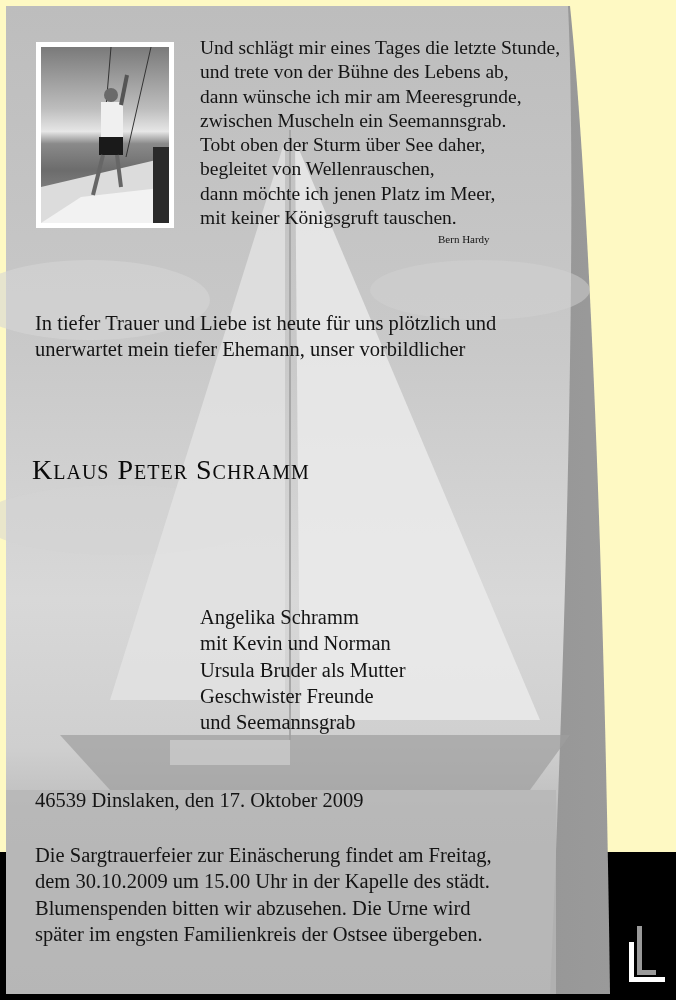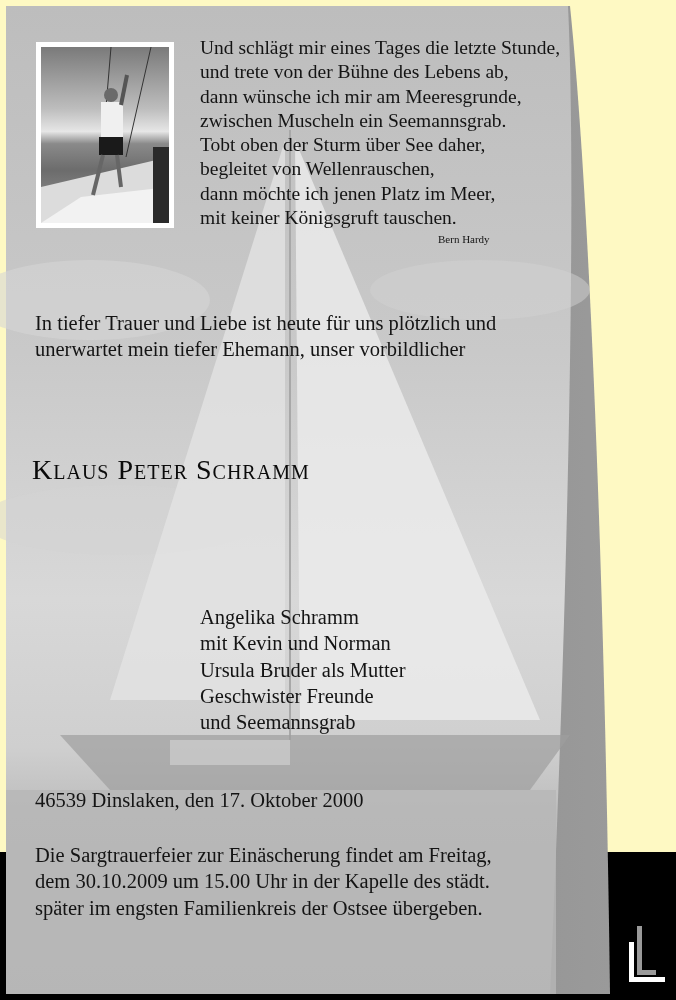--- a/index.html
+++ b/index.html
@@ -169,22 +169,22 @@
 
   <div class="text poem-author">Bern Hardy</div>
 
   <div class="text intro"><div>In tiefer Trauer und Liebe ist heute für uns plötzlich und</div><div>unerwartet mein tiefer Ehemann, unser vorbildlicher</div></div>
 
   <div class="text name">Klaus Peter Schramm</div>
 
 
   <div class="text family"><div>Angelika Schramm</div><div>mit Kevin und Norman</div><div>Ursula Bruder als Mutter</div><div>Geschwister Freunde</div><div>und Seemannsgrab</div></div>
 
-  <div class="text place-date">46539 Dinslaken, den 17. Oktober 2000</div>
+  <div class="text place-date">46539 Dinslaken, den 17. Oktober 2009</div>
 
-  <div class="text service"><div>Die Sargtrauerfeier zur Einäscherung findet am Freitag,</div><div>dem 30.10.2009 um 15.00 Uhr in der Kapelle des städt.</div><div>später im engsten Familienkreis der Ostsee übergeben.</div></div>
+  <div class="text service"><div>Die Sargtrauerfeier zur Einäscherung findet am Freitag,</div><div>dem 30.10.2009 um 15.00 Uhr in der Kapelle des städt.</div><div>Blumenspenden bitten wir abzusehen. Die Urne wird</div><div>später im engsten Familienkreis der Ostsee übergeben.</div></div>
 
   <svg class="logo" viewBox="0 0 36 56">
     <path d="M8 0 L13 0 L13 44 L27 44 L27 49 L8 49 Z" fill="#9a9a9a"></path>
     <path d="M0 16 L5 16 L5 51 L36 51 L36 56 L0 56 Z" fill="#ffffff"></path>
   </svg>
 
 </div>
 
 </body></html>

